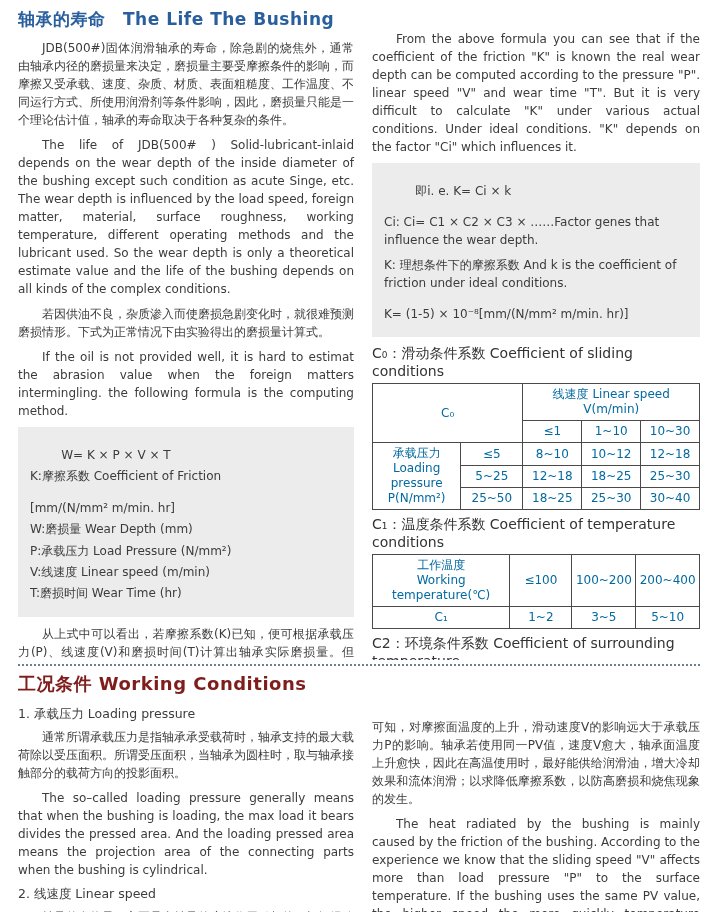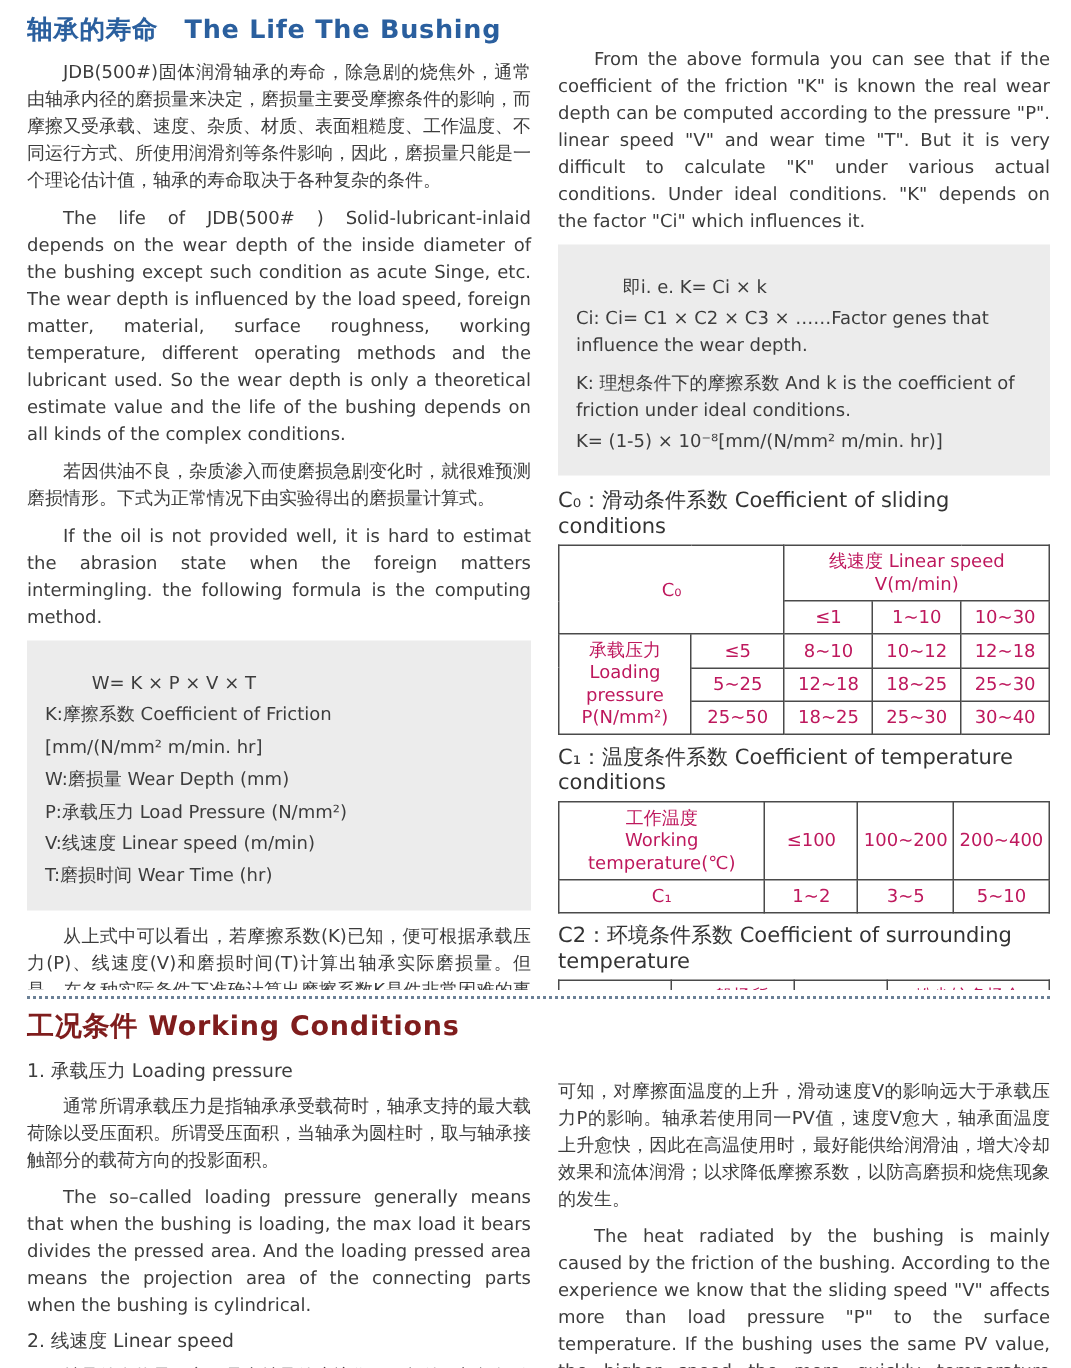--- a/index.html
+++ b/index.html
@@ -13,26 +13,26 @@
 
   .sec-title { color:#2a5f9e; font-weight:bold; font-size:17px; letter-spacing:.5px; margin:2px 0 8px; }
   .sec-title2 { color:#7f1d1d; font-weight:bold; font-size:18px; letter-spacing:.5px; margin:6px 0 6px; }
 
   .para { font-size:12px; line-height:1.5; text-align:justify; text-indent:2em; margin:0 0 7px; }
   .para.noindent { text-indent:0; }
 
   .gray-box { background:#ececec; padding:16px 10px 10px 12px; margin:2px 0 8px; }
   .gray-box .fline { font-size:12px; line-height:1.45; margin:4px 0; color:#3c3c3c; }
   .gray-box .fline.formula { margin-left:2.6em; }
-  .gray-box .fline.tight { margin-top:4px; }
+  .gray-box .fline.tight { margin-top:14px; }
 
   .tbl-title { font-size:14px; color:#333; margin:6px 0 4px; }
   table.tbl { width:100%; border-collapse:collapse; table-layout:fixed; margin-bottom:6px; }
   table.tbl td { border:1px solid #4a4a4a; text-align:center; vertical-align:middle;
-                 font-size:12px; line-height:1.25; color:#be185d; padding:3px 2px; }
+                 font-size:12px; line-height:1.25; color:#0369a1; padding:3px 2px; }
   .ml { white-space:pre-line; }
   .c-big { font-size:13px; }
 
   .dotted { border-top:2px dotted #6b8096; margin:4px 0 4px; }
 
   .bottom-cols { display:flex; gap:18px; }
   .b-left { width:336px; flex:none; }
   .b-right { flex:1; min-width:0; padding-top:16px; }
   .num-head { font-size:12.5px; margin:4px 0 5px; text-indent:0; }
 </style>
@@ -41,21 +41,21 @@
 
 <div class="page">
 
   <div class="top-section">
 
     <div class="col-left">
       <div class="sec-title">轴承的寿命　The Life The Bushing</div>
       <p class="para">JDB(500#)固体润滑轴承的寿命，除急剧的烧焦外，通常由轴承内径的磨损量来决定，磨损量主要受摩擦条件的影响，而摩擦又受承载、速度、杂质、材质、表面粗糙度、工作温度、不同运行方式、所使用润滑剂等条件影响，因此，磨损量只能是一个理论估计值，轴承的寿命取决于各种复杂的条件。</p>
       <p class="para">The life of JDB(500# ) Solid-lubricant-inlaid depends on the wear depth of the inside diameter of the bushing except such condition as acute Singe, etc. The wear depth is influenced by the load speed, foreign matter, material, surface roughness, working temperature, different operating methods and the lubricant used. So the wear depth is only a theoretical estimate value and the life of the bushing depends on all kinds of the complex conditions.</p>
       <p class="para">若因供油不良，杂质渗入而使磨损急剧变化时，就很难预测磨损情形。下式为正常情况下由实验得出的磨损量计算式。</p>
-      <p class="para">If the oil is not provided well, it is hard to estimat the abrasion state when the foreign matters intermingling. the following formula is the computing method.</p>
+      <p class="para">If the oil is not provided well, it is hard to estimat the abrasion value when the foreign matters intermingling. the following formula is the computing method.</p>
 
       <div class="gray-box">
         <div class="fline formula">W= K × P × V × T</div>
         <div class="fline">K:摩擦系数 Coefficient of Friction</div>
         <div class="fline tight">[mm/(N/mm² m/min. hr]</div>
         <div class="fline">W:磨损量 Wear Depth (mm)</div>
         <div class="fline">P:承载压力 Load Pressure (N/mm²)</div>
         <div class="fline">V:线速度 Linear speed (m/min)</div>
         <div class="fline">T:磨损时间 Wear Time (hr)</div>
       </div>

